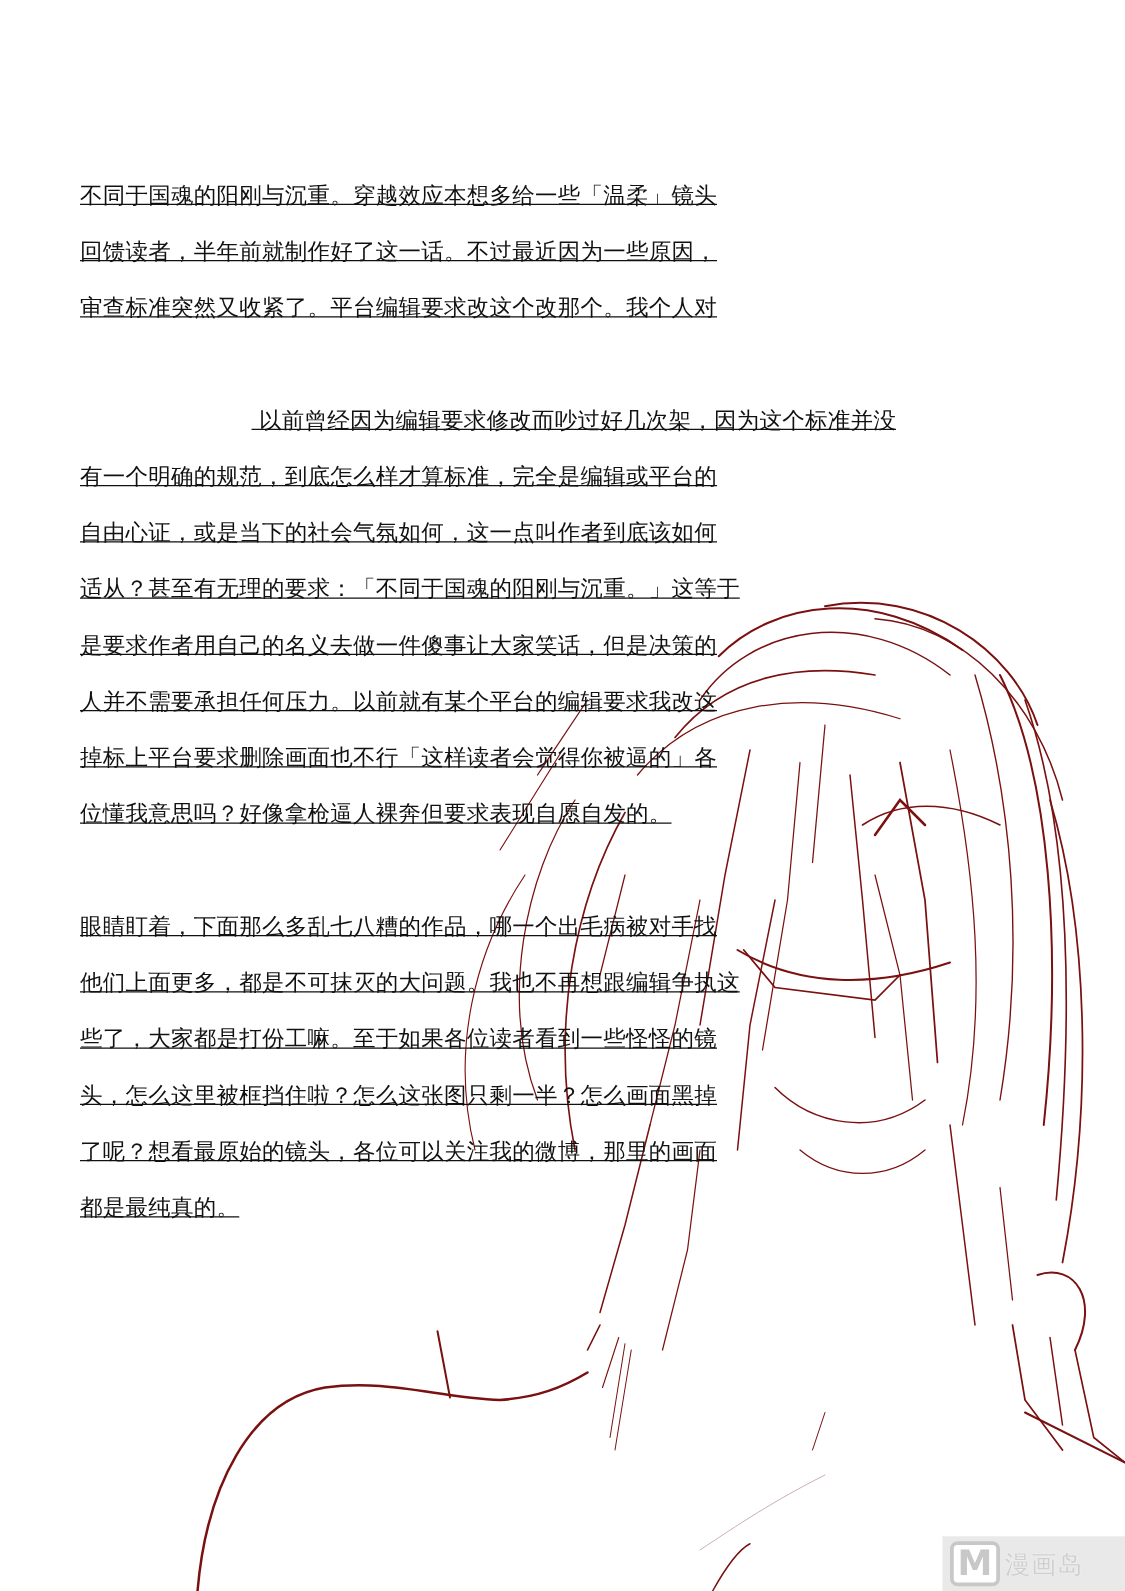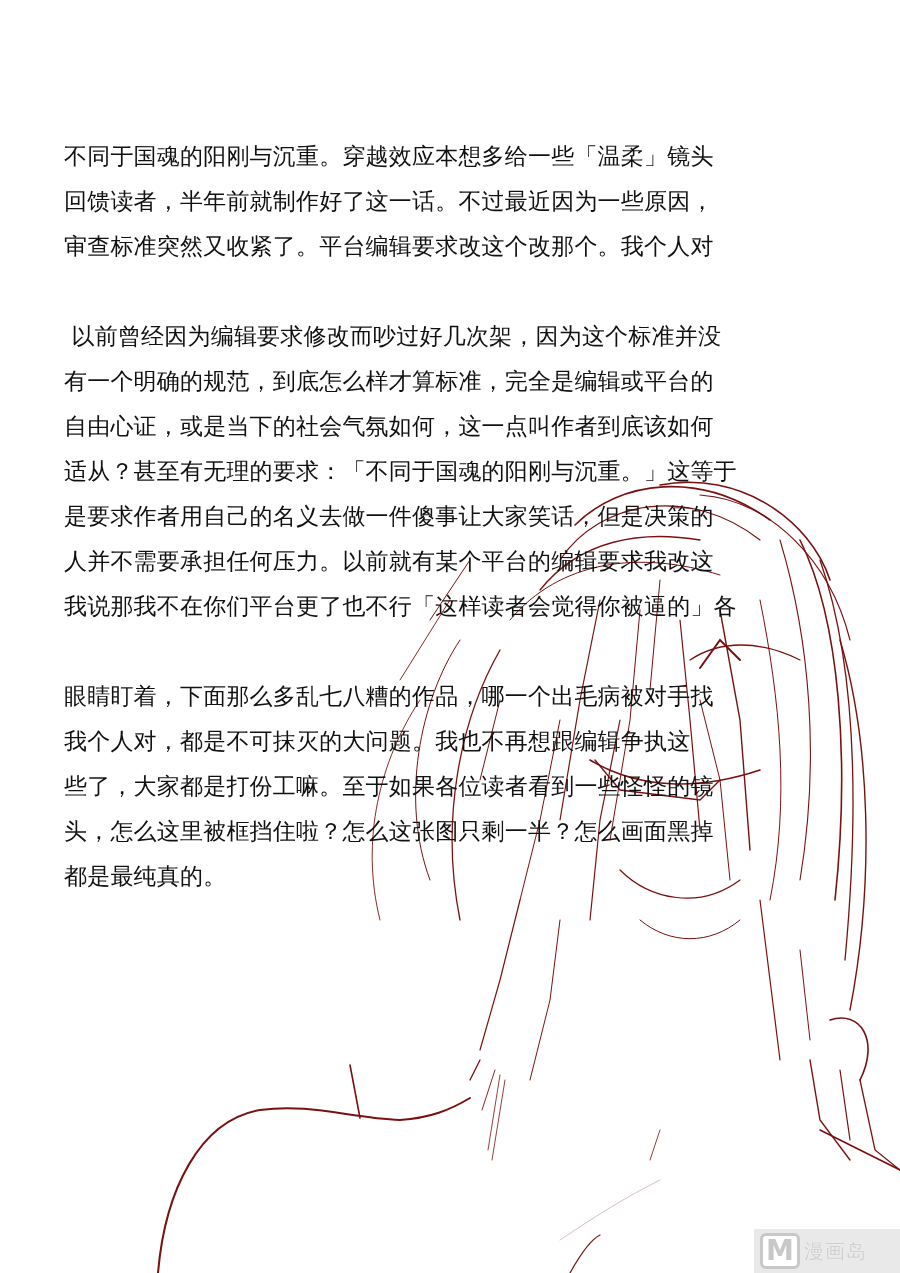--- a/index.html
+++ b/index.html
@@ -23,24 +23,25 @@
     .text-layer {
       position: absolute;
       left: 64px;
       top: 134px;
       width: 790px;
       z-index: 2;
     }
     .para {
       margin: 0;
       color: #111111;
-      font-size: 23px;
+      font-size: 18px;
       line-height: 45px;
       letter-spacing: 0.2px;
       white-space: nowrap;
+      text-decoration: underline;
     }
     .para .line { display: block; height: 45px; }
     .para + .para { margin-top: 45px; }
     .watermark {
       position: absolute;
       right: 0;
       bottom: 0;
       width: 146px;
       height: 44px;
       background: rgba(225,225,225,0.75);
@@ -136,33 +137,35 @@
   <path d="M570 1273 C 580 1255, 590 1240, 600 1235" stroke-width="1.2"></path>
 </svg>
 
 <div class="text-layer">
   <p class="para">
     <span class="line">不同于国魂的阳刚与沉重。穿越效应本想多给一些「温柔」镜头</span>
     <span class="line">回馈读者，半年前就制作好了这一话。不过最近因为一些原因，</span>
     <span class="line">审查标准突然又收紧了。平台编辑要求改这个改那个。我个人对</span>
   </p>
   <p class="para">
-    <span class="line" style="white-space:pre;"> 以前曾经因为编辑要求修改而吵过好几次架，因为这个标准并没</span>
+    <span class="line" style="white-space:pre;text-align:center;"> 以前曾经因为编辑要求修改而吵过好几次架，因为这个标准并没</span>
     <span class="line">有一个明确的规范，到底怎么样才算标准，完全是编辑或平台的</span>
     <span class="line">自由心证，或是当下的社会气氛如何，这一点叫作者到底该如何</span>
     <span class="line">适从？甚至有无理的要求：「不同于国魂的阳刚与沉重。」这等于</span>
     <span class="line">是要求作者用自己的名义去做一件傻事让大家笑话，但是决策的</span>
     <span class="line">人并不需要承担任何压力。以前就有某个平台的编辑要求我改这</span>
-    <span class="line">我说那我不在你们平台更了也不行「这样读者会觉得你被逼的」各</span>
+    <span class="line">掉标上平台要求删除画面也不行「这样读者会觉得你被逼的」各</span>
+    <span class="line">位懂我意思吗？好像拿枪逼人裸奔但要求表现自愿自发的。</span>
   </p>
   <p class="para">
     <span class="line">眼睛盯着，下面那么多乱七八糟的作品，哪一个出毛病被对手找</span>
-    <span class="line">我个人对，都是不可抹灭的大问题。我也不再想跟编辑争执这</span>
+    <span class="line">他们上面更多，都是不可抹灭的大问题。我也不再想跟编辑争执这</span>
     <span class="line">些了，大家都是打份工嘛。至于如果各位读者看到一些怪怪的镜</span>
     <span class="line">头，怎么这里被框挡住啦？怎么这张图只剩一半？怎么画面黑掉</span>
+    <span class="line">了呢？想看最原始的镜头，各位可以关注我的微博，那里的画面</span>
     <span class="line">都是最纯真的。</span>
   </p>
 </div>
 
 <div class="watermark">
   <div class="wm-logo">M</div>
   <div class="wm-text">漫画岛</div>
 </div>
 
 </body></html>

